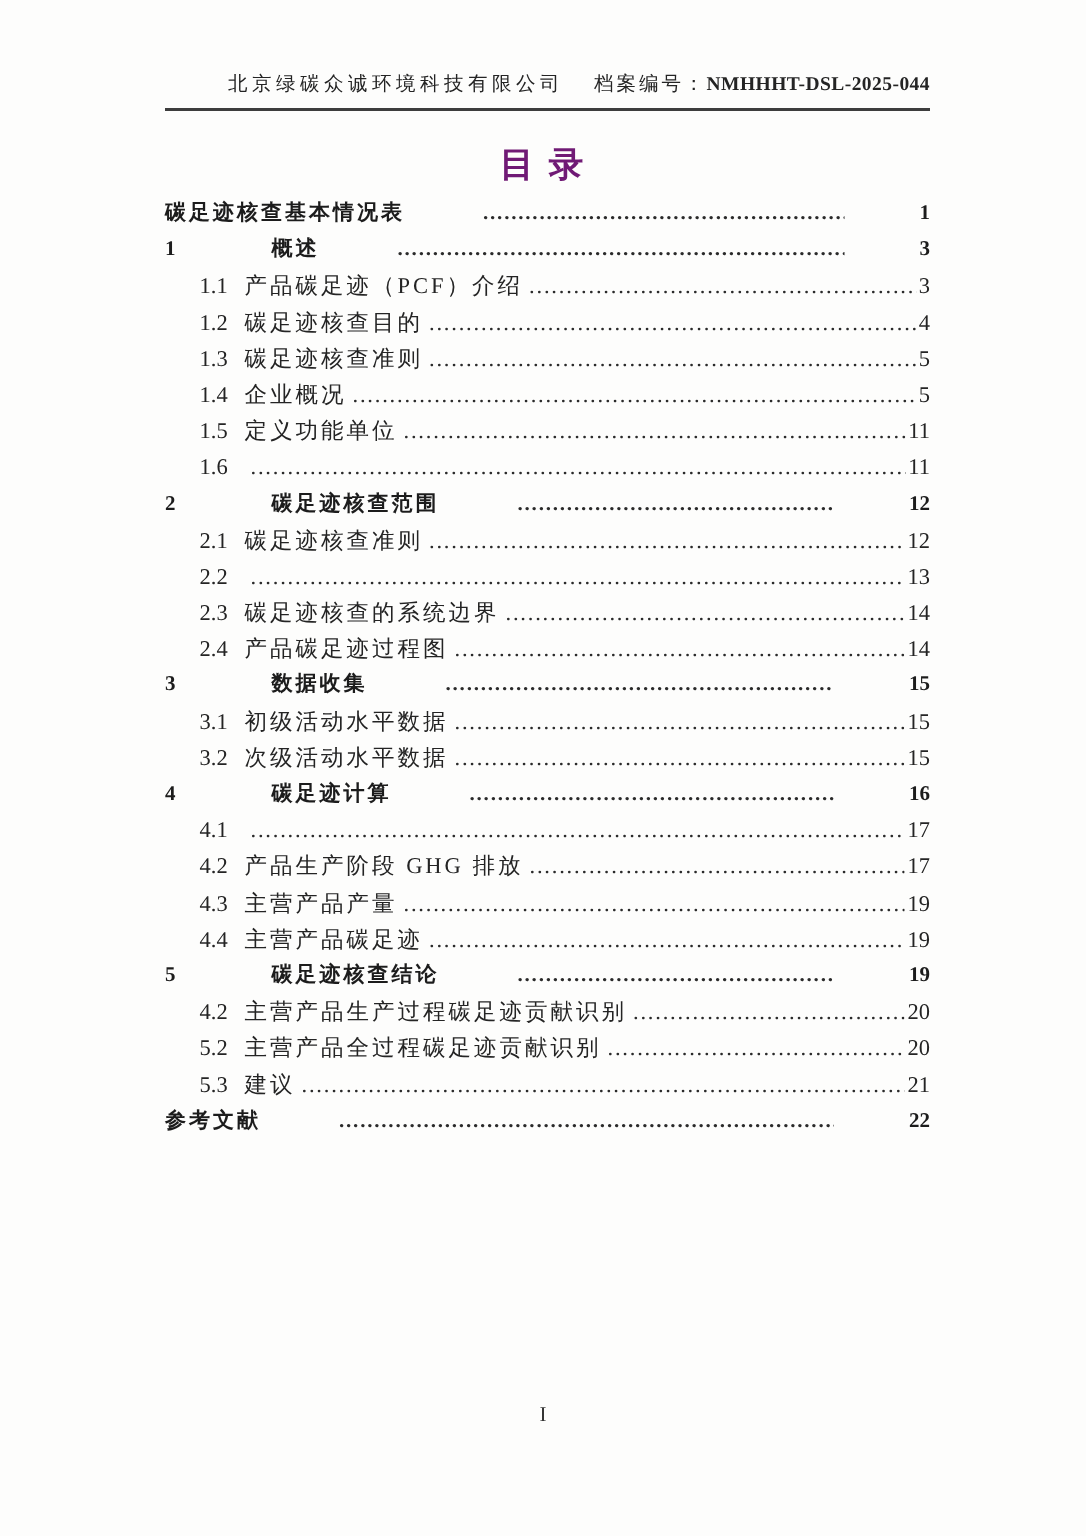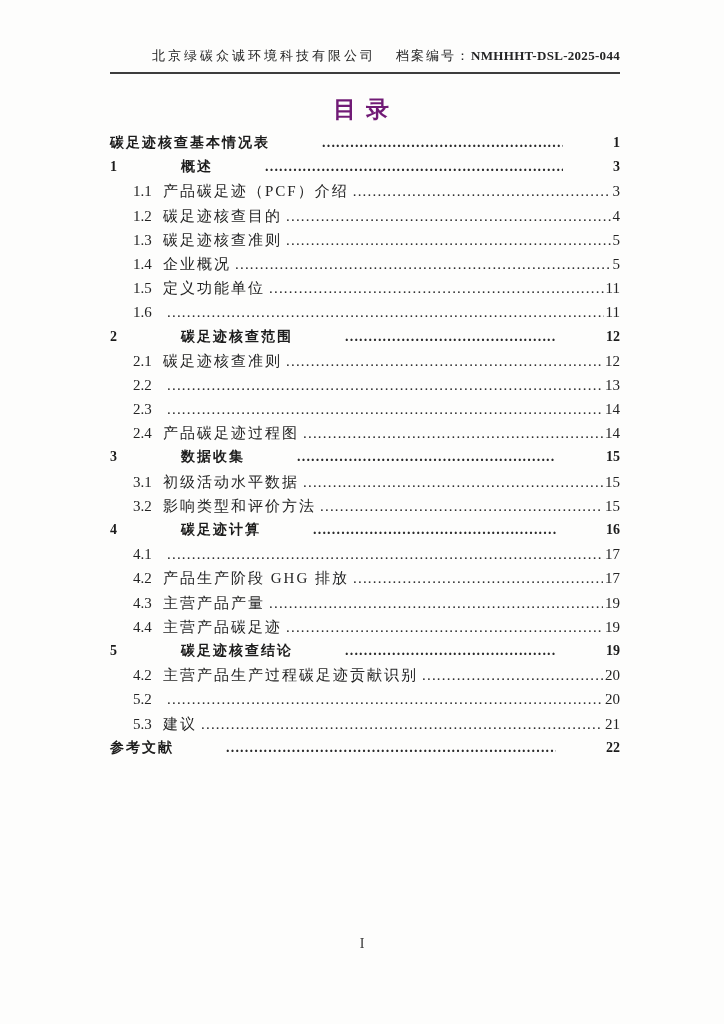--- a/index.html
+++ b/index.html
@@ -185,20 +185,21 @@
       <span class="leader">............................................................................................................................................................................................................................................................................................................</span>
       <span class="pagenum">12</span>
     </div>
       <div class="toc-row sub">
       <span class="num">2.2</span>
       <span class="leader">............................................................................................................................................................................................................................................................................................................</span>
       <span class="pagenum">13</span>
     </div>
       <div class="toc-row sub">
       <span class="num">2.3</span>
+      <span class="entry-title">碳足迹核查的系统边界</span>
       <span class="leader">............................................................................................................................................................................................................................................................................................................</span>
       <span class="pagenum">14</span>
     </div>
       <div class="toc-row sub">
       <span class="num">2.4</span>
       <span class="entry-title">产品碳足迹过程图</span>
       <span class="leader">............................................................................................................................................................................................................................................................................................................</span>
       <span class="pagenum">14</span>
     </div>
       <div class="toc-row chapter">
@@ -208,21 +209,21 @@
       <span class="pagenum">15</span>
     </div>
       <div class="toc-row sub">
       <span class="num">3.1</span>
       <span class="entry-title">初级活动水平数据</span>
       <span class="leader">............................................................................................................................................................................................................................................................................................................</span>
       <span class="pagenum">15</span>
     </div>
       <div class="toc-row sub">
       <span class="num">3.2</span>
-      <span class="entry-title">影响类型和评价方法</span>
+      <span class="entry-title">次级活动水平数据</span>
       <span class="leader">............................................................................................................................................................................................................................................................................................................</span>
       <span class="pagenum">15</span>
     </div>
       <div class="toc-row chapter">
       <span class="num">4</span>
       <span class="entry-title">碳足迹计算</span>
       <span class="leader">............................................................................................................................................................................................................................................................................................................</span>
       <span class="pagenum">16</span>
     </div>
       <div class="toc-row sub">
@@ -255,20 +256,21 @@
       <span class="pagenum">19</span>
     </div>
       <div class="toc-row sub">
       <span class="num">4.2</span>
       <span class="entry-title">主营产品生产过程碳足迹贡献识别</span>
       <span class="leader">............................................................................................................................................................................................................................................................................................................</span>
       <span class="pagenum">20</span>
     </div>
       <div class="toc-row sub">
       <span class="num">5.2</span>
+      <span class="entry-title">主营产品全过程碳足迹贡献识别</span>
       <span class="leader">............................................................................................................................................................................................................................................................................................................</span>
       <span class="pagenum">20</span>
     </div>
       <div class="toc-row sub">
       <span class="num">5.3</span>
       <span class="entry-title">建议</span>
       <span class="leader">............................................................................................................................................................................................................................................................................................................</span>
       <span class="pagenum">21</span>
     </div>
       <div class="toc-row plain">

